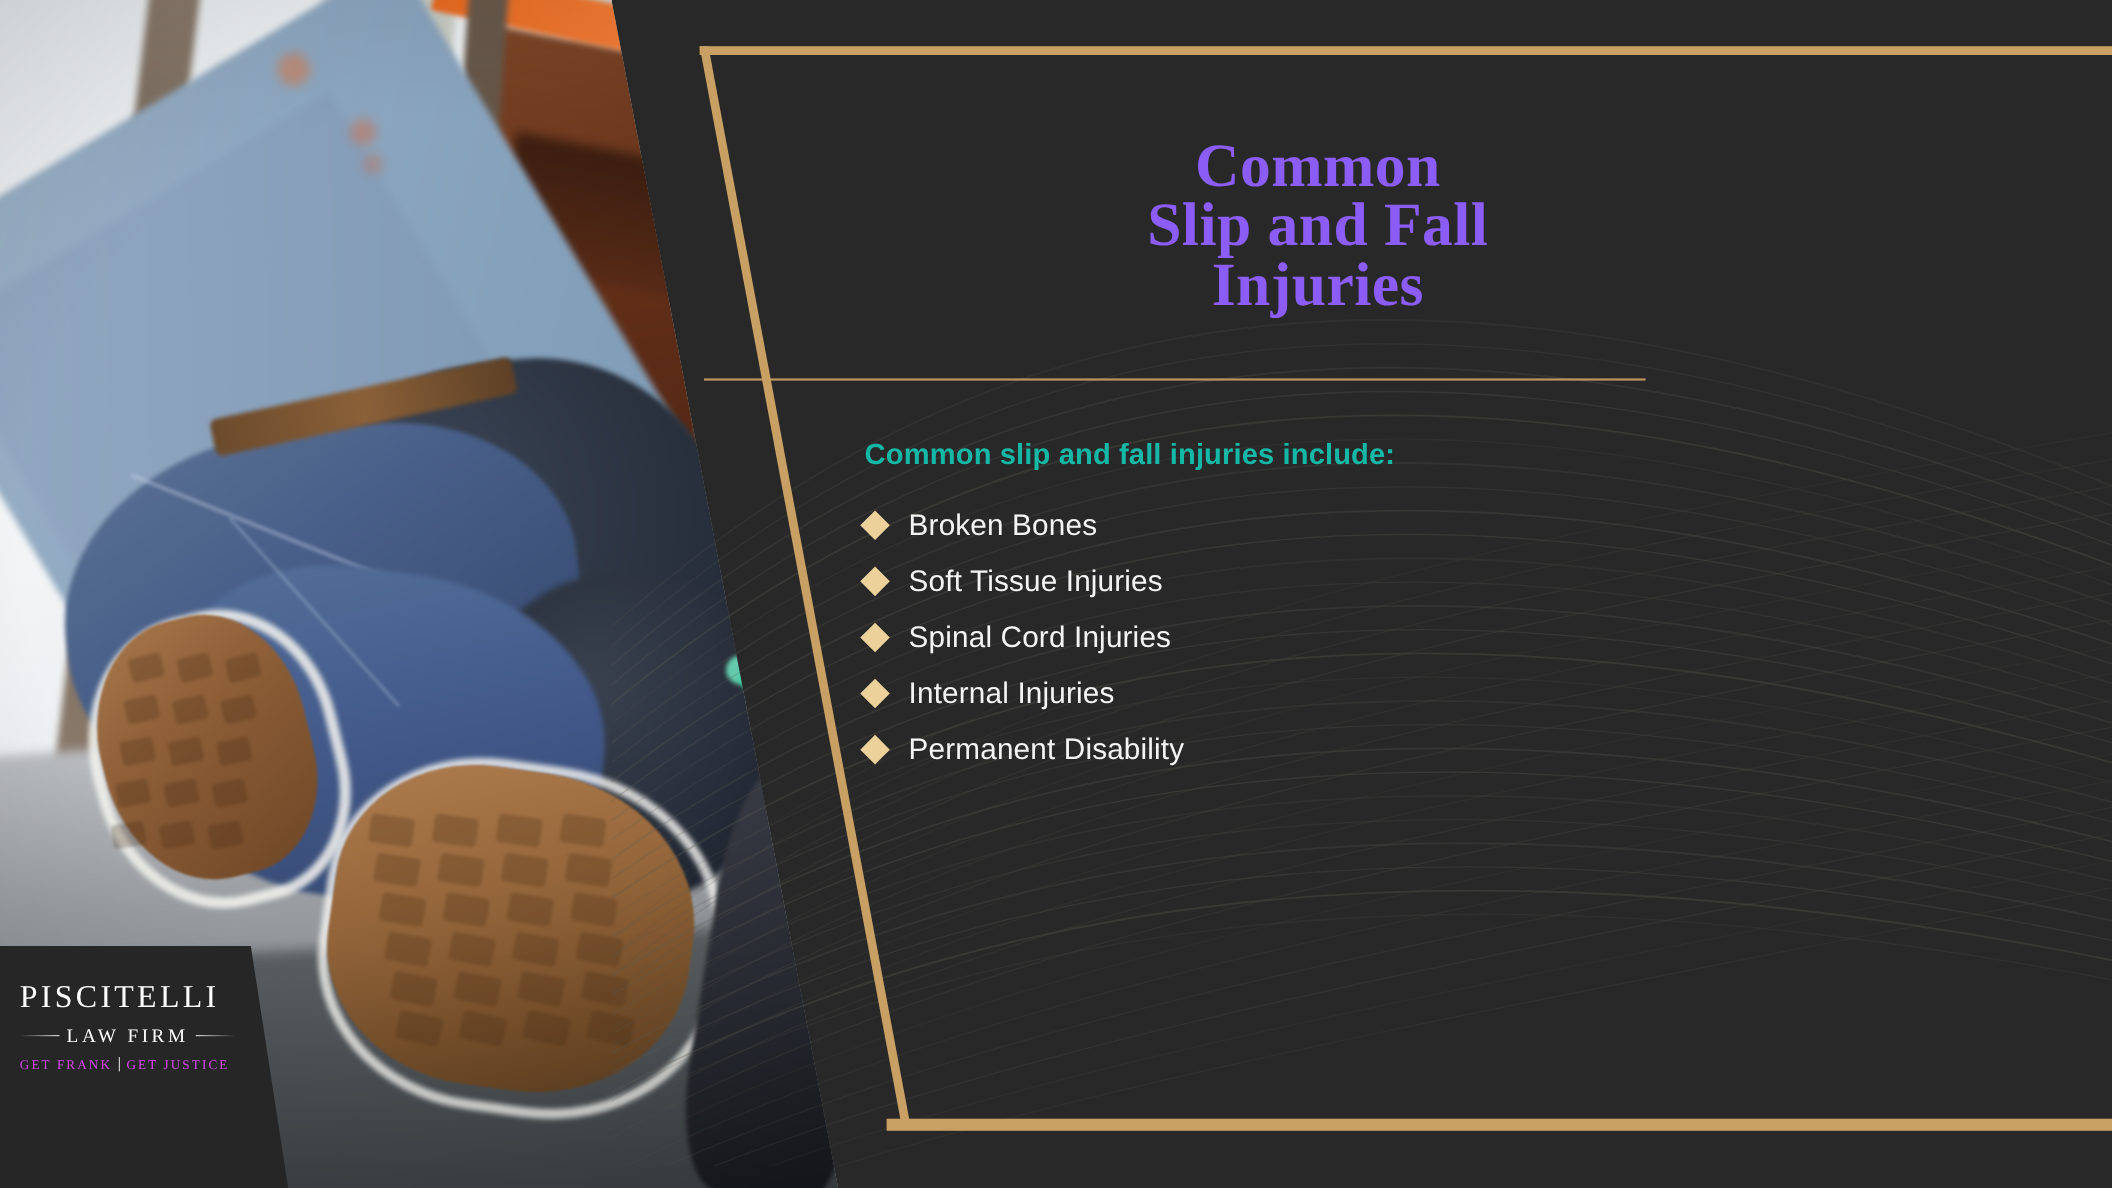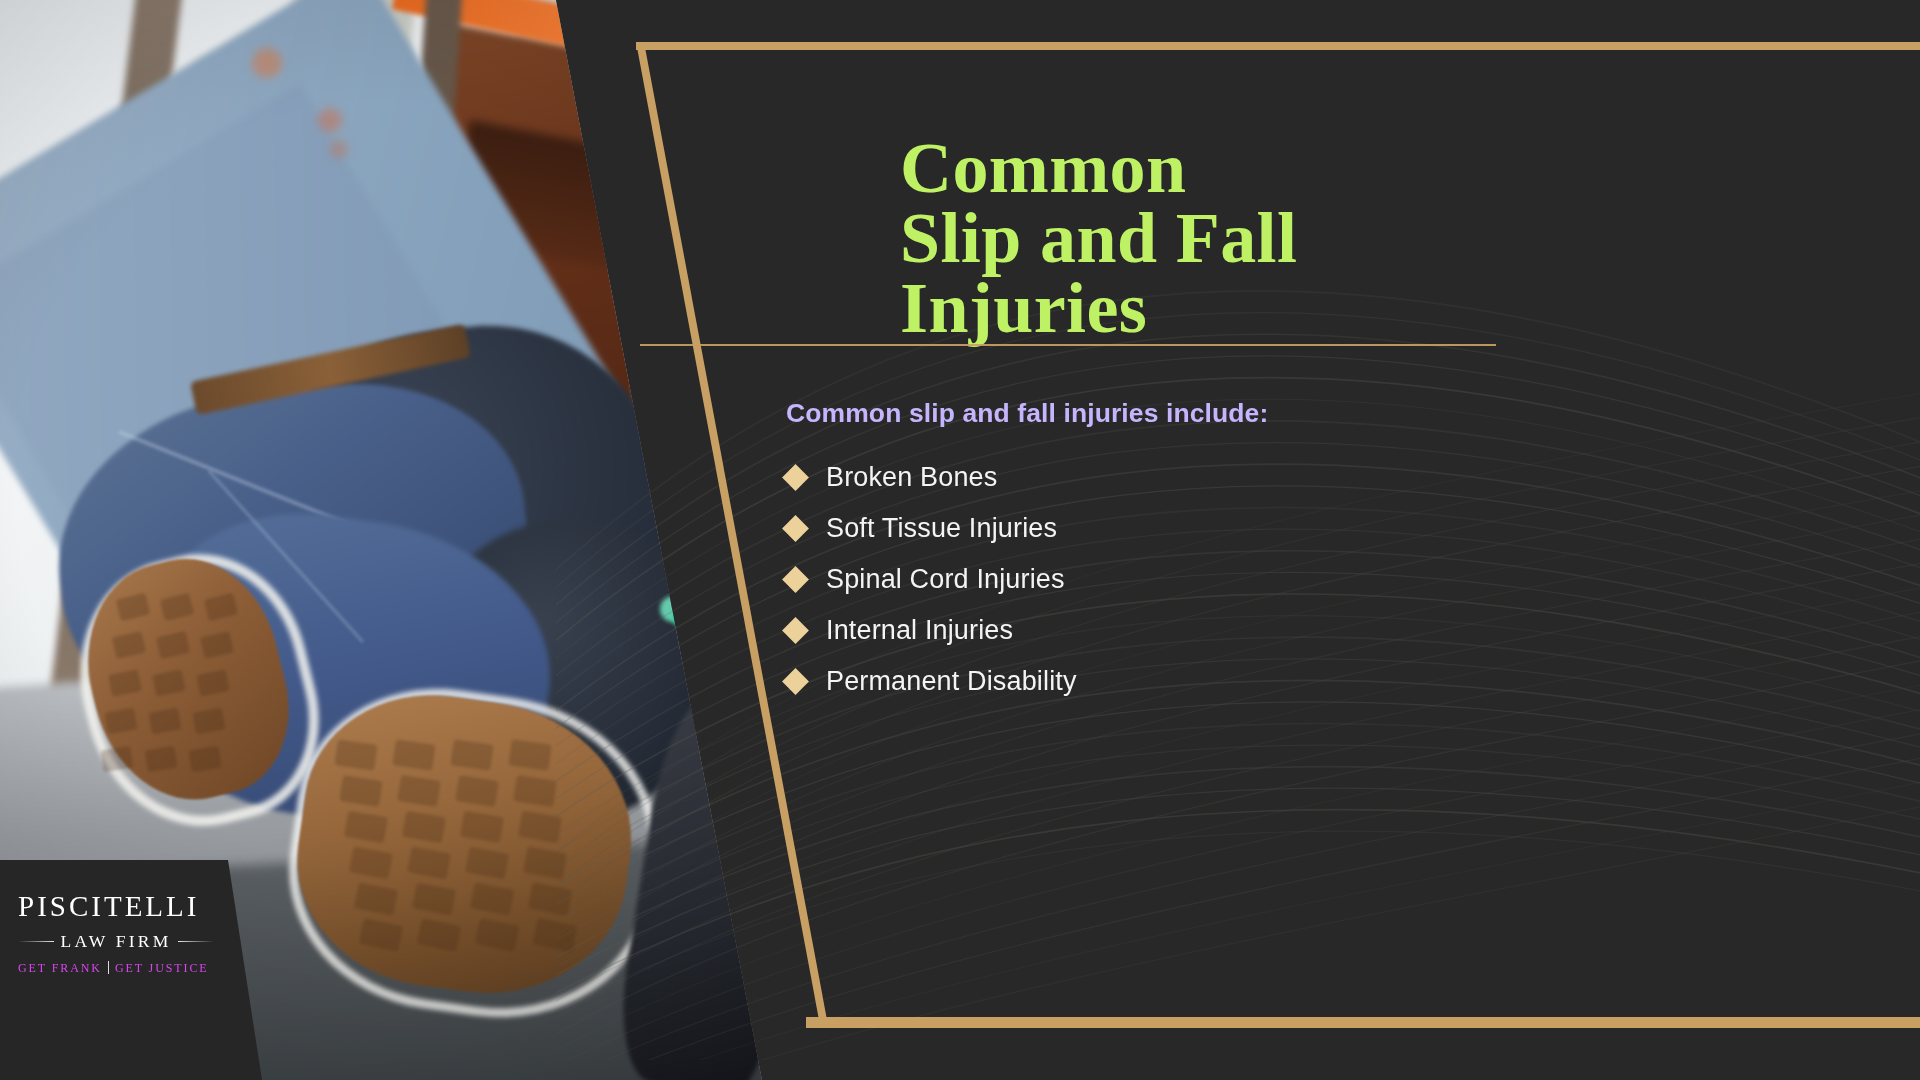--- a/index.html
+++ b/index.html
@@ -162,32 +162,32 @@
   .waves{position:absolute;left:556px;top:0;width:1364px;height:1080px;
      overflow:hidden;opacity:1;}
   .waves svg{position:absolute;left:-120px;top:60px;}
   .gold-top{position:absolute;left:636px;top:42px;width:1284px;height:8px;background:#c9a063;}
   .gold-bottom{position:absolute;left:806px;top:1017px;width:1114px;height:11px;background:#c9a063;}
   .gold-left{position:absolute;left:636px;top:42px;width:8px;height:983px;background:#c9a063;
      transform-origin:top left;transform:skewX(10.6deg);}
 
   
   .title{position:absolute;left:900px;top:86px;width:596px;
-     text-align:left;color:#bef264;
+     text-align:center;color:#8b5cf6;
      font-family:"Liberation Serif","DejaVu Serif",serif;
-     font-weight:700;font-size:72px;line-height:.97;
+     font-weight:700;font-size:56px;line-height:.97;
      letter-spacing:.4px;}
   .title span{display:block;}
 
   
   .divider{position:absolute;left:640px;top:344px;width:856px;height:2px;
      background:#c9a063;opacity:.92;}
 
   
-  .intro{position:absolute;left:786px;top:398px;color:#c4b5fd;
+  .intro{position:absolute;left:786px;top:398px;color:#14b8a6;
      font-size:26.5px;font-weight:700;letter-spacing:.1px;}
 
   
   .list{position:absolute;left:786px;top:452px;width:760px;}
   .li{display:flex;align-items:center;height:51px;}
   .dia{width:19px;height:19px;background:#edd19a;flex:0 0 19px;
      transform:rotate(45deg);margin-right:21px;}
   .lbl{color:#f4f4f4;font-size:27px;letter-spacing:.15px;
        font-weight:400;white-space:nowrap;}
 

